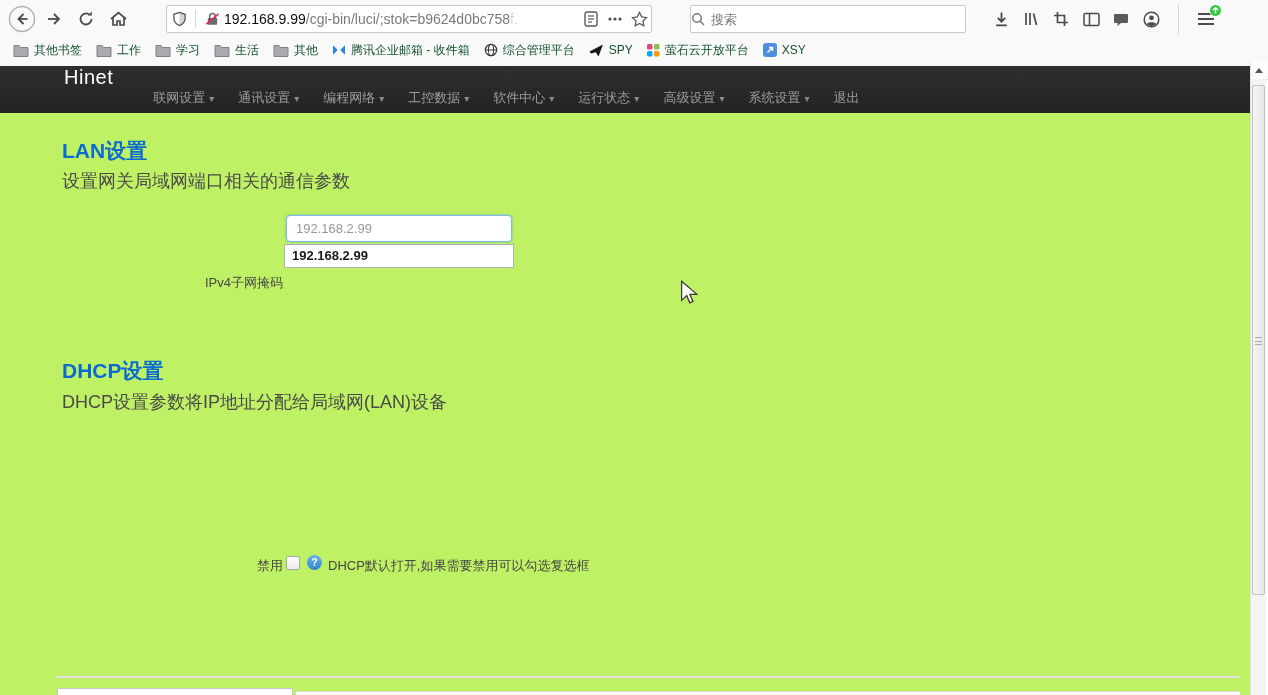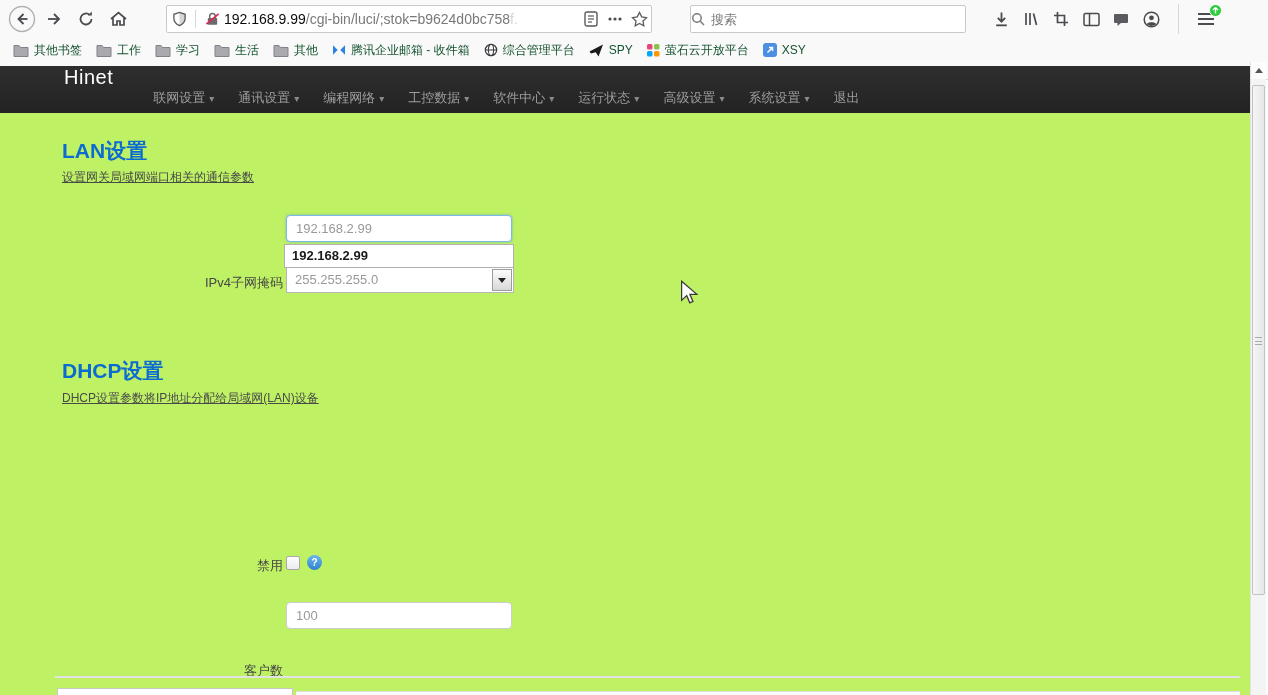--- a/index.html
+++ b/index.html
@@ -42,21 +42,21 @@
   .page-navbar { position:absolute; left:0; top:66px; width:1250px; height:64px;
       background:linear-gradient(#2e2e2e,#1f1f1f); display:flex; align-items:flex-start; }
   .brand { color:#fff; font-size:20px; margin-left:64px; margin-right:28px; letter-spacing:.5px; }
   .nav-items { display:flex; align-items:center; height:100%; }
   .nav-item { color:#9d9d9d; font-size:13px; padding:0 12px; height:100%; display:flex; align-items:center; cursor:default; }
   .nav-item .caret { font-size:10px; color:#8a8a8a; margin-left:4px; }
 
   .content { position:absolute; left:0; top:113px; width:1250px; height:590px; background:#bef264; }
 
   .sec-title { position:absolute; left:62px; font-size:21px; font-weight:bold; color:#0b6bd2; }
-  .sec-sub { position:absolute; left:62px; font-size:12px; color:#4a4a4a;text-decoration:underline; }
+  .sec-sub { position:absolute; left:62px; font-size:18px; color:#4a4a4a; }
 
   .f-label { position:absolute; left:62px; width:221px; text-align:right; font-size:13px; color:#484848; }
   .fld { position:absolute; left:286px; width:226px; height:27px; border:1px solid #ccc; border-radius:4px;
          font-size:13px; color:#999; padding:0 9px; background:#fff; outline:none; font-family:inherit; }
   .fld.focused { border-color:#7cb8e8; box-shadow:0 0 3px rgba(90,160,220,.65); }
 
   .ac-popup { position:absolute; left:284px; top:131px; width:230px; height:24px; background:#fff;
          border:1px solid #b0b0b0; z-index:5; }
   .ac-item { font-size:13px; font-weight:600; color:#1a1a1a; padding:3px 7px; }
 
@@ -359,37 +359,30 @@
     <h2 class="sec-title" style="top:24px;">LAN设置</h2>
     <div class="sec-sub" style="top:56px;">设置网关局域网端口相关的通信参数</div>
 
     <input class="fld focused" style="top: 102px;" readonly="" value="192.168.2.99">
 
     <div class="ac-popup">
       <div class="ac-item">192.168.2.99</div>
     </div>
 
     <label class="f-label" style="top:161px;">IPv4子网掩码</label>
-    <div class="select">
-      <span class="select-value">255.255.255.0</span>
-      <span class="select-btn">
-          <span class="select-arrow"></span>
-        </span>
-    </div>
 
     <h2 class="sec-title" style="top:244px;">DHCP设置</h2>
     <div class="sec-sub" style="top:277px;">DHCP设置参数将IP地址分配给局域网(LAN)设备</div>
 
     <label class="f-label" style="top:444px;">禁用</label>
     <span class="checkbox"></span>
     <span class="help-icon">?</span>
-
-    <input class="fld" style="top: 489px;" readonly="" value="100">
-
-    <label class="f-label" style="top:549px;">客户数</label>
+    <span class="hint-text">DHCP默认打开,如果需要禁用可以勾选复选框</span>
+
+
     <input class="fld" style="top: 565px; margin-top: 20px;" readonly="" value="150">
 
     <div class="divider"></div>
     <div class="tabbox"></div>
     <div class="tabline"></div>
   </div>
 
   <div class="scrollbar">
     <div class="sb-up">
         <span class="sb-up-arrow"></span>

